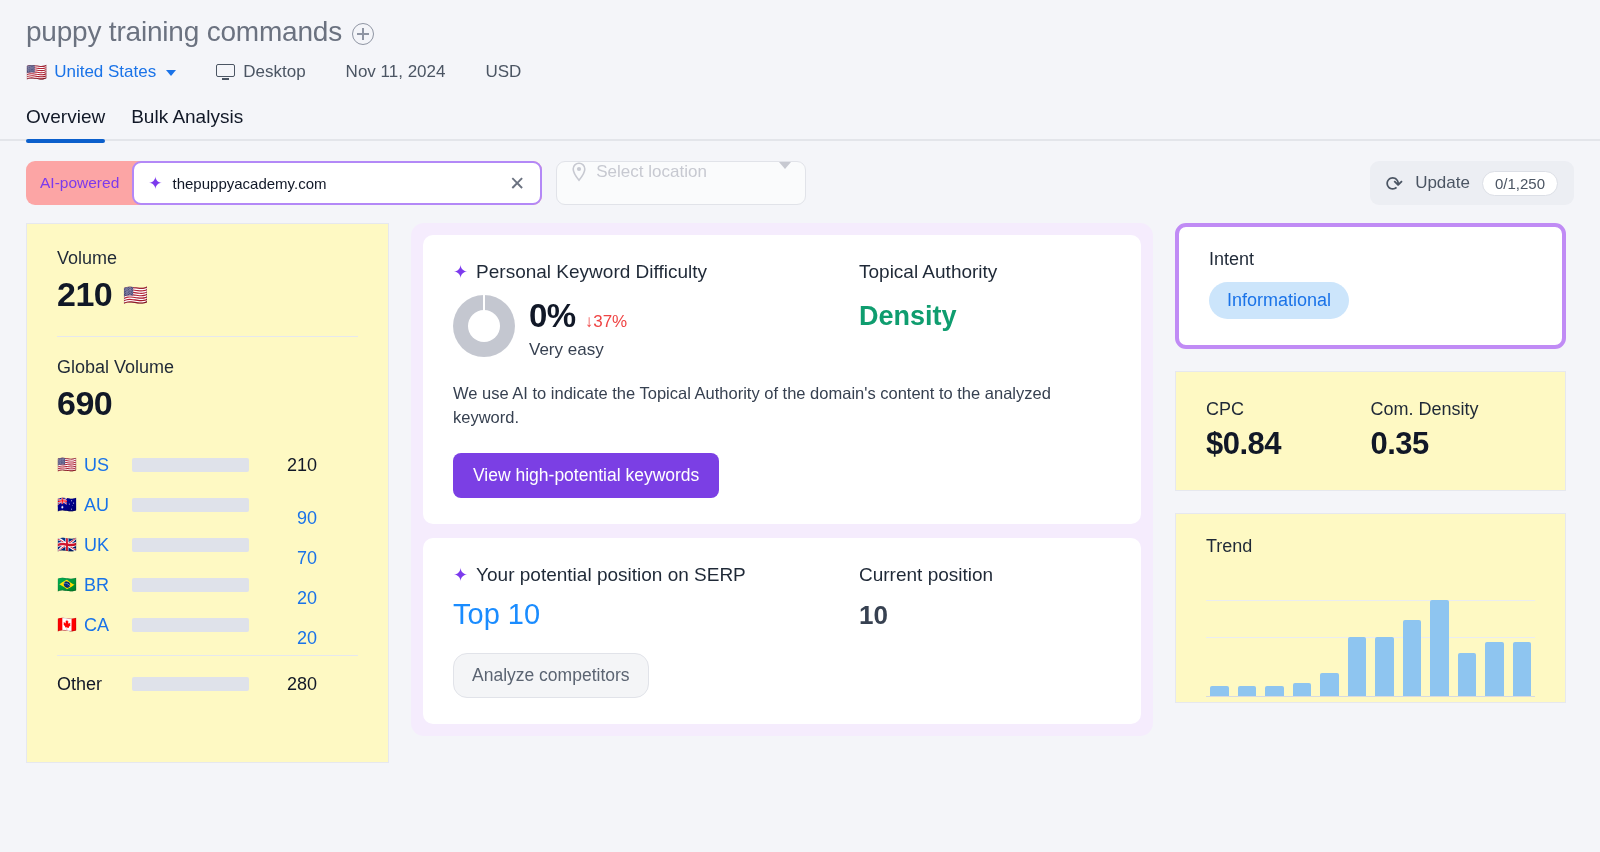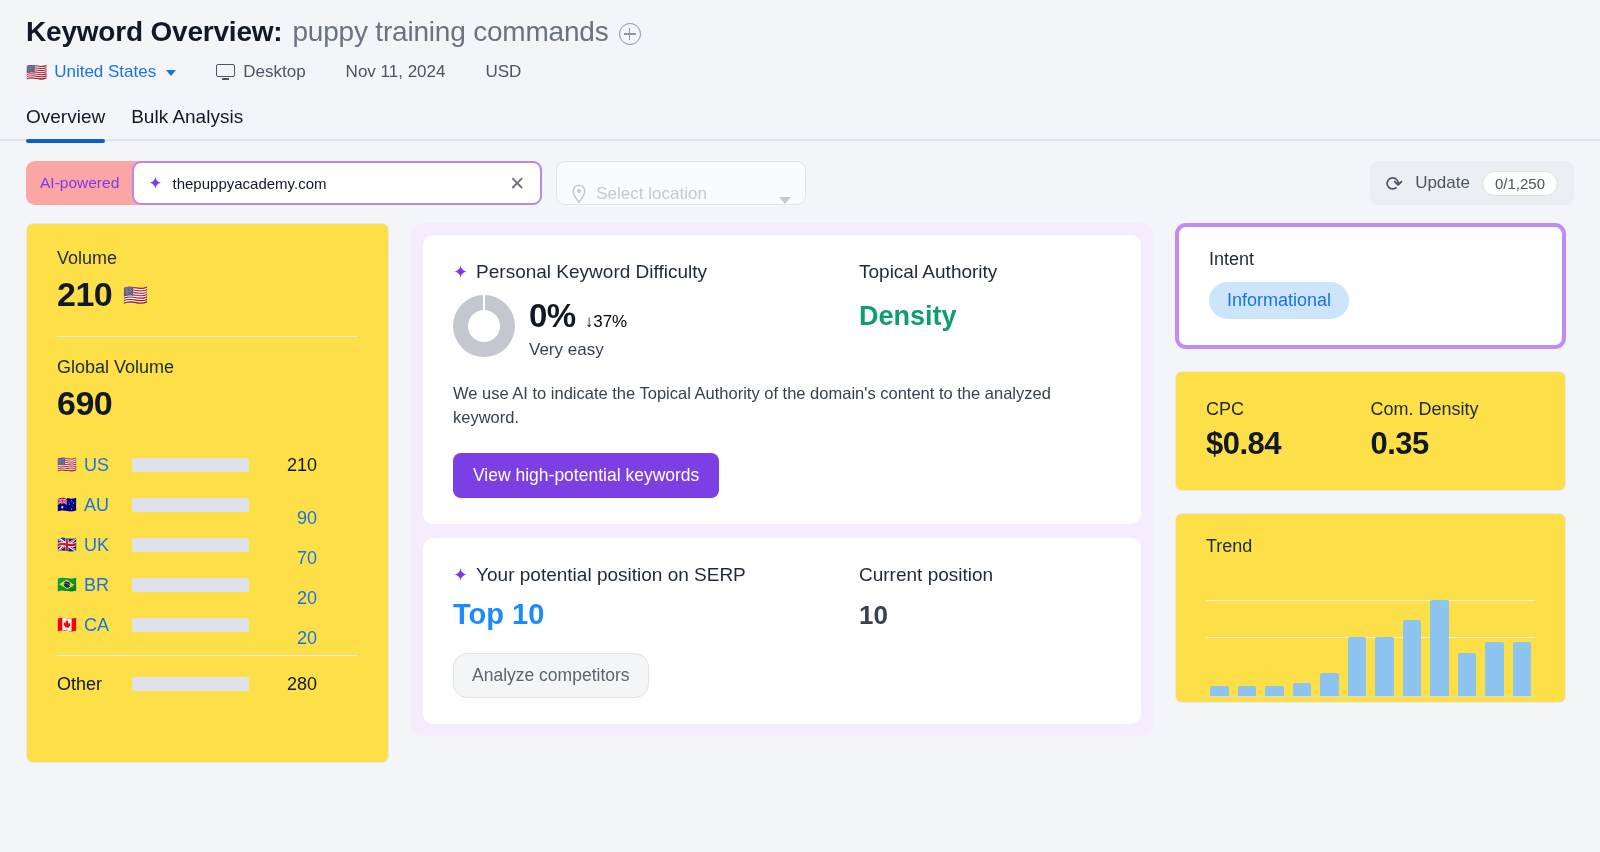--- a/index.html
+++ b/index.html
@@ -56,21 +56,21 @@
   .ai-label { font-size: 15.5px; color: #7c3aed; padding-right: 13px; white-space: nowrap; }
   .domain-input {
     display: flex; align-items: center; gap: 10px; background: #fff;
     border: 2px solid #b388f7; border-radius: 9px; height: 44px; width: 410px;
     padding: 0 12px 0 14px;
   }
   .spark { color: #7c3aed; font-size: 17px; line-height: 1; }
   .domain-text { flex: 1; font-size: 15px; color: #111827; }
   .clear-x { color: #6b7280; font-size: 19px; cursor: pointer; padding: 0 3px; line-height: 1; }
   .loc-select {
-    display: flex; align-items: flex-end; gap: 9px; margin-left: 14px;
+    display: flex; align-items: flex-start; gap: 9px; margin-left: 14px;
     border: 1.5px solid #e1e3e9; background: #fafbfc; border-radius: 9px;
     height: 44px; width: 250px; padding: 0 14px; cursor: pointer;
   }
   .pin { width: 16px; height: 20px; position: relative; flex: 0 0 auto; }
   .pin svg { display: block; }
   .loc-text { flex: 1; font-size: 17px; color: #c7c9d1; }
   .caret-grey { width: 0; height: 0; border-left: 6px solid transparent; border-right: 6px solid transparent; border-top: 7px solid #c7c9d1; }
 
   .update-btn {
     position: absolute; right: 26px; top: 20px;
@@ -81,21 +81,21 @@
   .update-label { font-size: 17px; color: #4b5563; }
   .update-count {
     background: #fff; border: 1px solid #dcdfe6; border-radius: 20px;
     font-size: 15px; color: #4b5563; padding: 3px 12px; text-align: center;
   }
 
   
   .grid {
     display: flex; gap: 22px; padding: 18px 26px 0 26px; align-items: flex-start;
   }
-  .card { background: #fde047; border: 1px solid #e6e8ee; border-radius: 7px; }
+  .card { background: #fef9c3; border: 1px solid #e6e8ee; border-radius: 0; }
 
   
   .col-left { width: 363px; }
   .vol-card { padding: 24px 30px 20px 30px; height: 540px; }
   .card-label { font-size: 18px; color: #1f2937; }
   .big-num { font-size: 34px; font-weight: 700; color: #111827; letter-spacing: -0.5px; margin-top: 6px;
              display: flex; align-items: center; gap: 11px; }
   .big-num .flag { font-size: 20px; }
   .hr { height: 1px; background: #e6e8ee; margin: 22px 0 20px 0; }
   .ctry-list { margin-top: 22px; }
@@ -120,30 +120,30 @@
   .ai-head { display: flex; align-items: center; gap: 8px; font-size: 19px; color: #1f2937; }
   .ai-head .spark { font-size: 18px; }
   .pkd-row { display: flex; align-items: flex-start; gap: 14px; margin-top: 12px; }
   .donut { width: 62px; height: 62px; border-radius: 50%; background:
       conic-gradient(from 2deg, #c4c7d0 0deg 356deg, #fff 356deg 360deg);
       position: relative; flex: 0 0 auto; }
   .donut::after { content: ""; position: absolute; inset: 15px; background: #fff; border-radius: 50%; }
   .pkd-txt { padding-top: 2px; }
   .pkd-val-row { display: flex; align-items: baseline; gap: 9px; }
   .pkd-val { font-size: 33px; font-weight: 700; letter-spacing: -0.5px; }
-  .pkd-delta { font-size: 17px; color: #000000; }
+  .pkd-delta { font-size: 17px; color: #ef4444; }
   .pkd-sub { font-size: 17px; color: #374151; margin-top: 5px; }
   .ta-val { font-size: 27px; font-weight: 700; color: #0f9d6f; margin-top: 18px; }
   .desc { font-size: 16.5px; color: #374151; line-height: 1.45; margin-top: 22px; max-width: 600px; }
   .purple-btn {
     display: inline-block; margin-top: 23px; background: #7b3fe4; color: #fff;
     font-size: 17.5px; padding: 12px 20px; border-radius: 8px; cursor: pointer; border: none;
     font-family: inherit;
   }
-  .serp-val { font-size: 29px; font-weight: 700; color: #1a8cff; margin-top: 12px; }
+  .serp-val { font-size: 29px; font-weight: 400; color: #1a8cff; margin-top: 12px; }
   .cur-val { font-size: 26px; font-weight: 700; color: #374151; margin-top: 14px; }
   .ghost-btn {
     display: inline-block; margin-top: 22px; background: #f4f5f7; color: #5b6472;
     font-size: 17.5px; padding: 11px 18px; border-radius: 14px; border: 1px solid #e1e3e9;
     cursor: pointer; font-family: inherit;
   }
 
   
   .col-right { width: 391px; }
   .intent-card {
@@ -163,21 +163,20 @@
   .bars { position: absolute; left: 4px; right: 4px; bottom: 1px; height: 119px; display: flex; align-items: flex-end; gap: 9px; }
   .tbar { flex: 1; background: #8ec5f0; border-radius: 2px 2px 0 0; }
 </style>
 </head>
 <body>
 
 <div class="page">
 
   <div class="header">
     <div class="title-row">
-      <span class="title-main">Keyword Overview:</span>
       <span class="title-kw">puppy training commands</span>
       <span class="plus-circle"></span>
     </div>
 
     <div class="meta-row">
       <div class="meta-country">
         <span class="flag">🇺🇸</span>
         <span>United States</span>
         <span class="caret-down"></span>
       </div>

